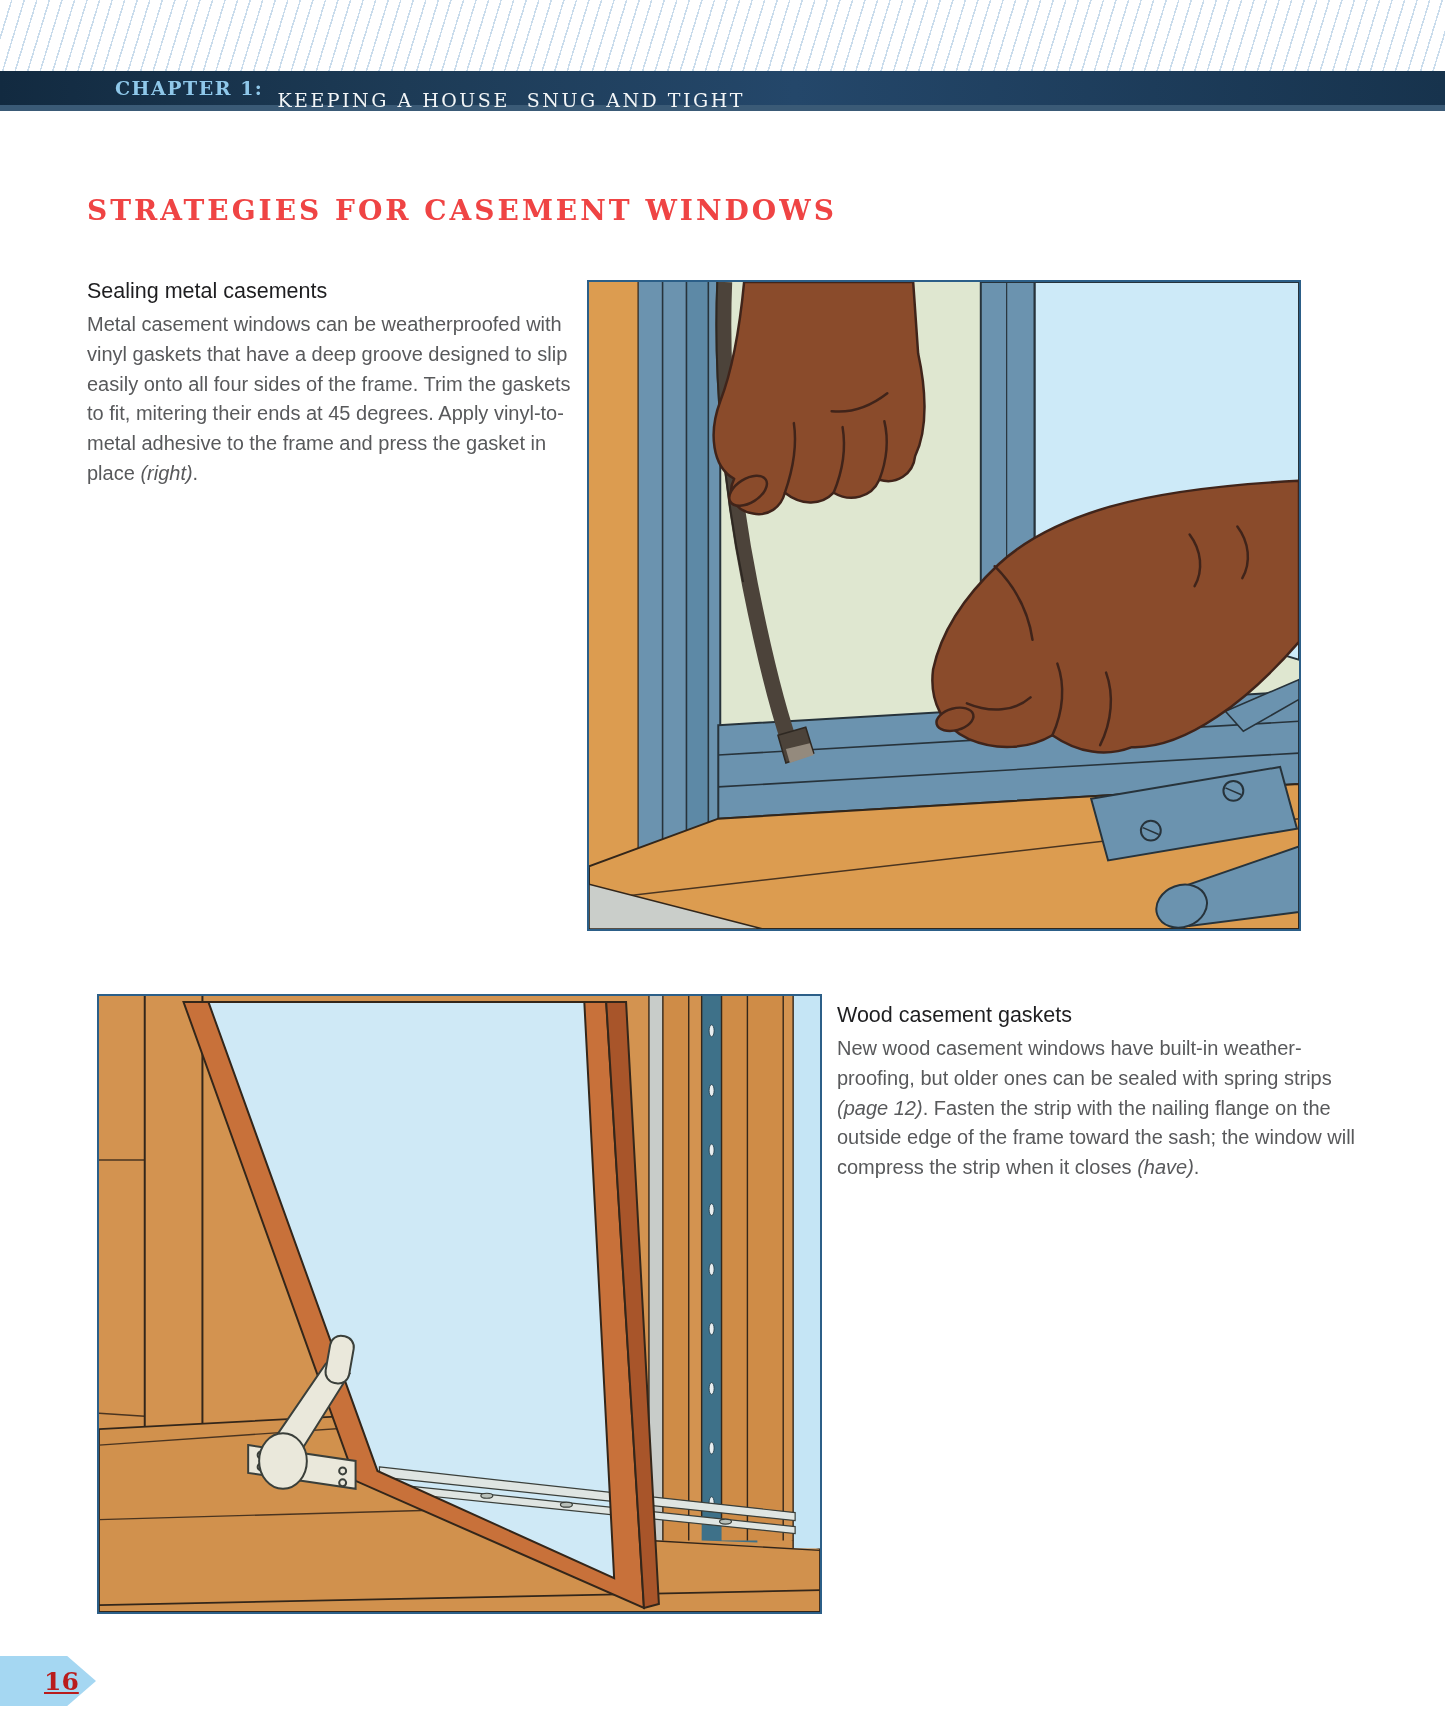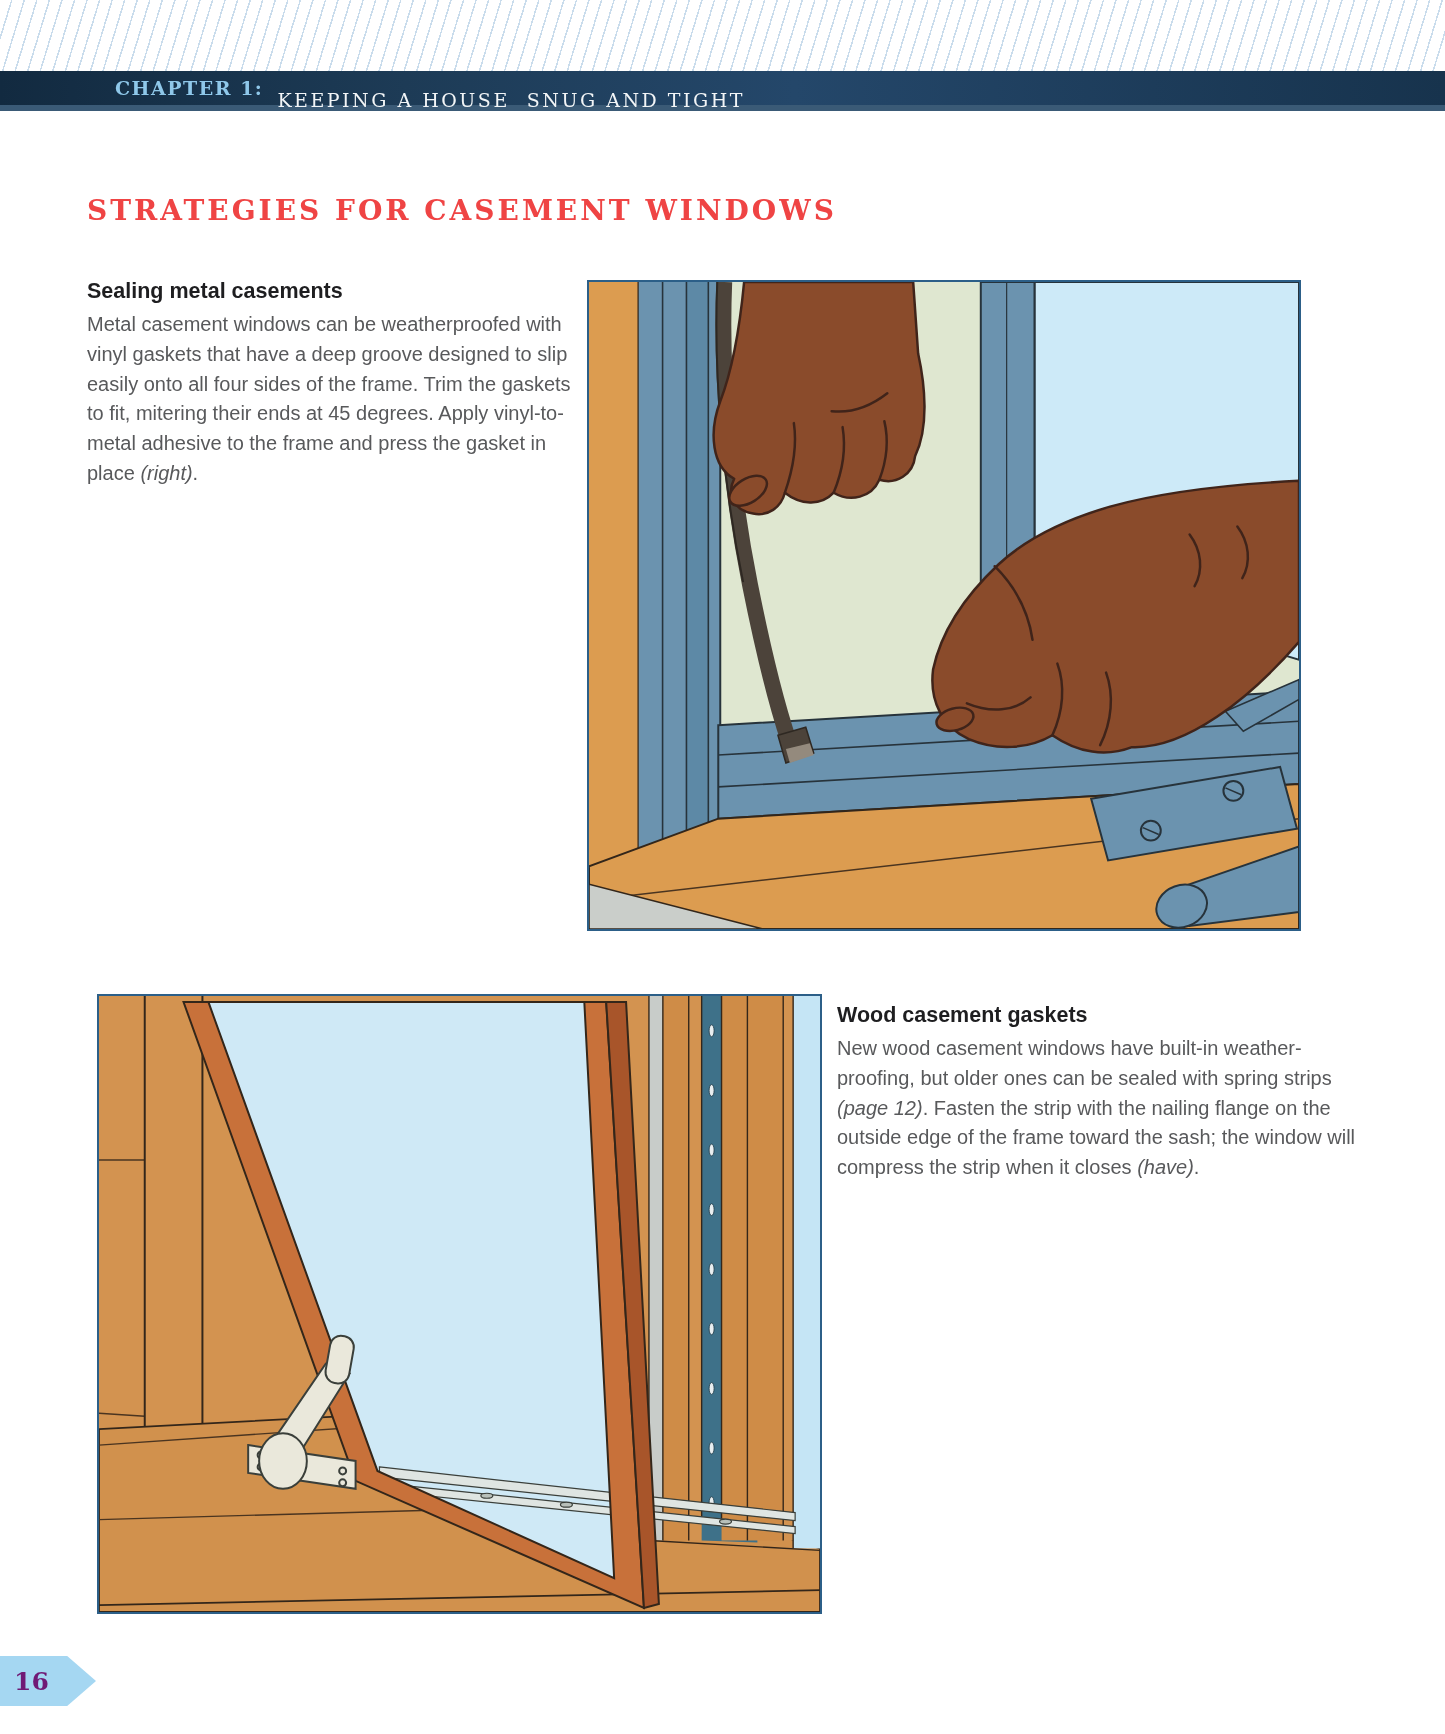--- a/index.html
+++ b/index.html
@@ -16,34 +16,34 @@
     font-size:19px; color:#8fc8ea; letter-spacing:1.5px; white-space:pre; }
   .chapter-title { margin-left:14px; font-family:"DejaVu Serif", serif; font-weight:500;
     font-size:19px; color:#f2f5f7; letter-spacing:2.5px; white-space:pre;margin-top:24px; }
 
   .section-title { position:absolute; left:87px; top:194px; font-family:"DejaVu Serif", serif;
     font-weight:bold; font-size:28px; color:#ef4444; letter-spacing:3px; white-space:pre; }
 
   .text-col { position:absolute; }
   #col-left  { left:87px;  top:279px;  width:500px; }
   #col-right { left:837px; top:1003px; width:534px; }
-  .col-head { font-size:21.5px; font-weight:bold; color:#1e1e20; margin:0 0 6px 0; }
+  .col-head { font-size:21.5px; font-weight:normal; color:#1e1e20; margin:0 0 6px 0; }
   .col-body { font-size:20px; line-height:29.8px; color:#58595b; margin:0; }
   .it { font-style:italic; }
 
   .illus { position:absolute; border:2px solid #2c5f88; box-sizing:border-box; background:#dfe7d0; }
   #illus1 { left:587px; top:280px; width:714px; height:651px; }
   #illus2 { left:97px;  top:994px; width:725px; height:620px; background:#d39350; }
   .illus svg { display:block; width:100%; height:100%; }
 
   .page-tab { position:absolute; left:0; top:1656px; width:96px; height:50px; background:#a5d7f2;
     clip-path:polygon(0 0, 70% 0, 100% 50%, 70% 100%, 0 100%);
     display:flex; align-items:center; }
-  .page-num { margin-left:14px; font-family:"DejaVu Serif", serif; font-weight:bold;
-    font-size:25px; color:#701a75; }
+  .page-num { margin-left:44px; font-family:"DejaVu Serif", serif; font-weight:bold;
+    font-size:25px; color:#b91c1c;text-decoration:underline; }
   .footer-title { position:absolute; left:108px; top:1680px; font-family:"DejaVu Serif", serif;
     font-size:21px; color:#9b9da0; letter-spacing:5px; word-spacing:7px; white-space:pre; }
 </style>
 </head>
 <body>
 
 <div class="page">
 
   <div class="stripes"></div>
 

